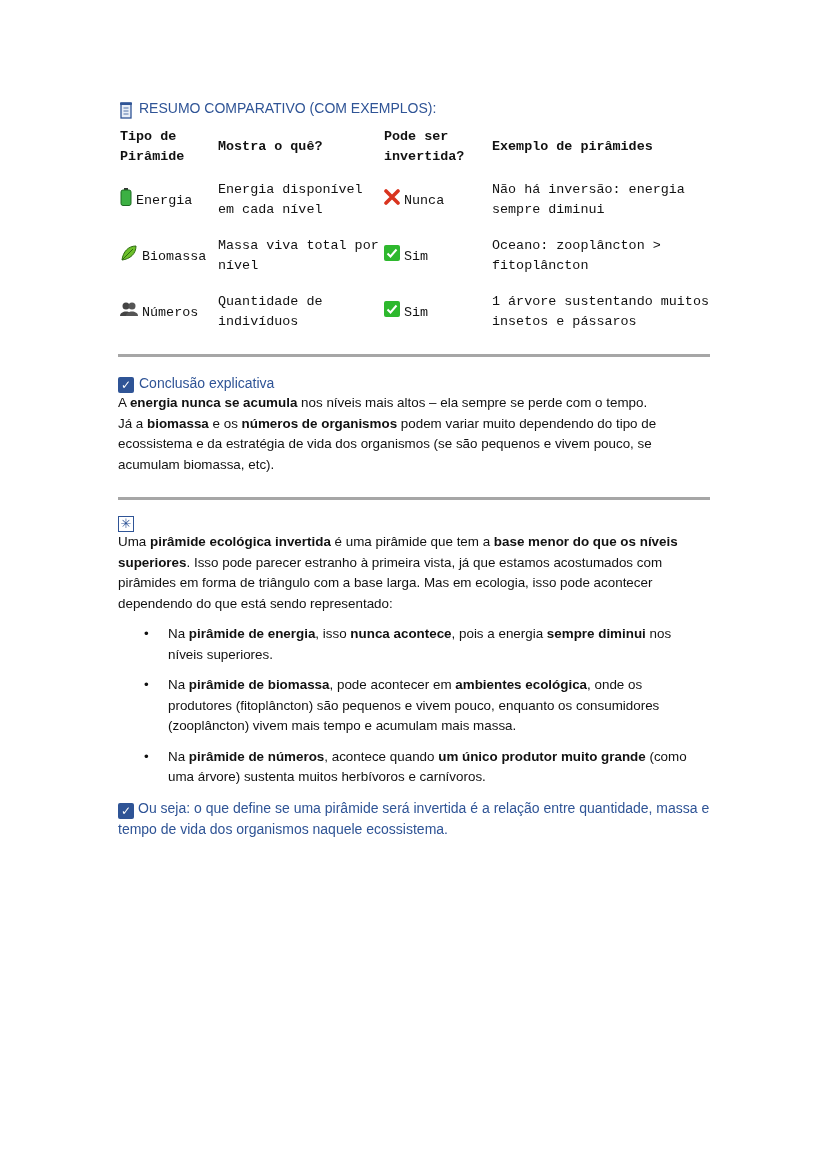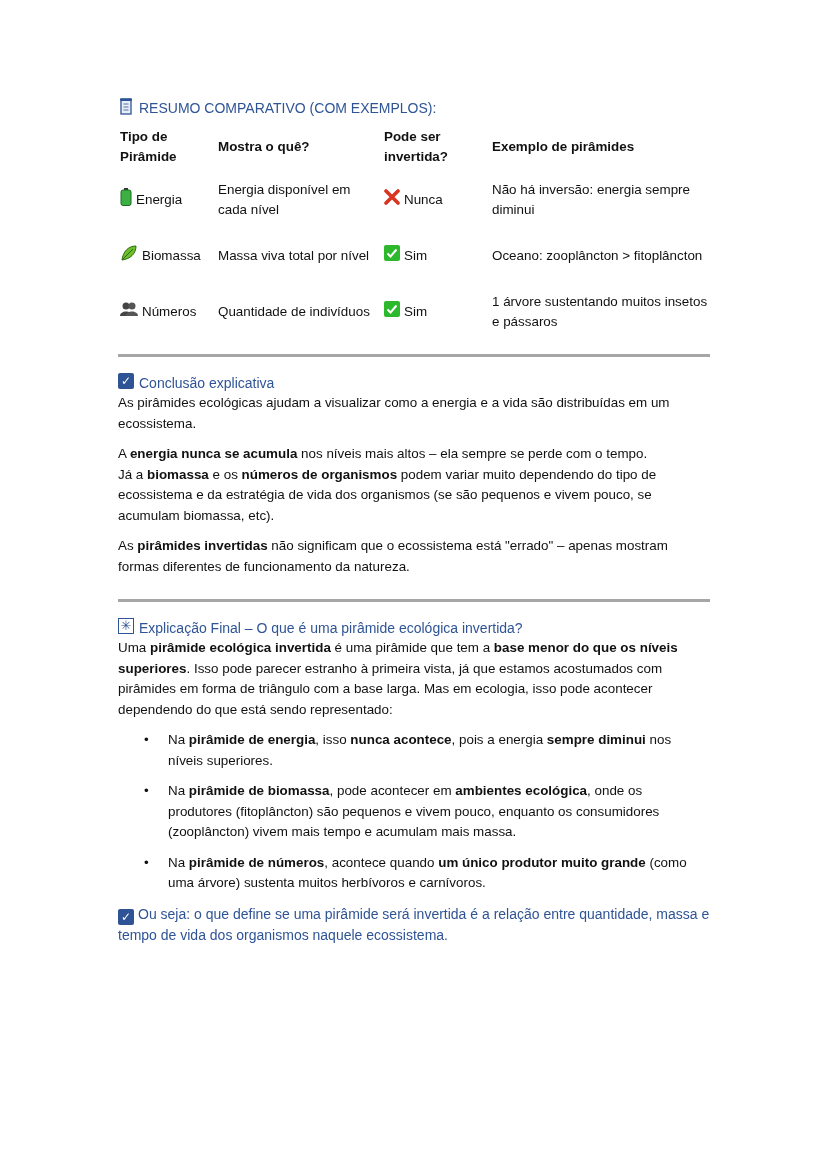--- a/index.html
+++ b/index.html
@@ -4,32 +4,32 @@
   <style>
     html, body { margin: 0; padding: 0; background: #ffffff; }
     body {
       width: 828px; height: 1171px; position: relative; overflow: hidden;
       font-family: "Liberation Sans", "DejaVu Sans", sans-serif;
       color: #111111;
       font-size: 13.4px;
     }
     .page { position: absolute; left: 118px; top: 98px; width: 592px; }
     .heading {
-      color: #2f5496; font-size: 14px; display: flex; align-items: flex-start; gap: 5px;
+      color: #2f5496; font-size: 14px; display: flex; align-items: flex-end; gap: 5px;
       line-height: 20px;
     }
     .icon-box { display: inline-flex; width: 16px; height: 16px; align-items: center; justify-content: center; }
     .icon-check {
       background: #2f5496; color: #fff; font-size: 12px; border-radius: 2px; line-height: 16px;
     }
     .icon-asterisk {
       border: 1.5px solid #2f5496; color: #2f5496; font-size: 13px; width: 14px; height: 14px; line-height: 14px; font-weight: bold;
     }
     .icon-scroll { width: 14px; height: 17px; }
-    table { border-collapse: collapse; width: 100%; margin-top: 4px; }
+    table { border-collapse: collapse; width: 100%; margin-top: 4px; font-family: Liberation Mono, monospace; }
     th, td { text-align: left; vertical-align: middle; padding: 0 0 0 2px; font-size: 13.4px; line-height: 20px; }
     th { font-weight: bold; height: 50px; }
     td { height: 56px; }
     .col1 { width: 96px; }
     .col2 { width: 164px; }
     .col3 { width: 106px; }
     .cell-icon { display: inline-block; vertical-align: middle; margin-right: 4px; }
     .hr { height: 3px; background: #a6a6a6; margin: 14px 0 16px 0; }
     p { margin: 0 0 10px 0; line-height: 20.5px; font-size: 13.4px; }
     ul { margin: 0 16px 10px 0; padding-left: 50px; list-style: none; }
@@ -129,34 +129,29 @@
       </tr>
     </tbody>
   </table>
 
   <div class="hr"></div>
 
   <div class="heading">
     <span class="icon-box icon-check">✓</span>
     <span>Conclusão explicativa</span>
   </div>
-  <p>As pirâmides ecológicas ajudam a visualizar como a energia e a vida são distribuídas em um ecossistema.</p>
   <p>
     <span>A </span><b>energia nunca se acumula</b><span> nos níveis mais altos – ela sempre se perde com o tempo.</span><br>
     <span>Já a </span><b>biomassa</b><span> e os </span><b>números de organismos</b><span> podem variar muito dependendo do tipo de ecossistema e da estratégia de vida dos organismos (se são pequenos e vivem pouco, se acumulam biomassa, etc).</span>
-  </p>
-  <p>
-    <span>As </span><b>pirâmides invertidas</b><span> não significam que o ecossistema está "errado" – apenas mostram formas diferentes de funcionamento da natureza.</span>
   </p>
 
   <div class="hr" style="margin-top:22px;"></div>
 
   <div class="heading">
     <span class="icon-box icon-asterisk">✳</span>
-    <span>Explicação Final – O que é uma pirâmide ecológica invertida?</span>
   </div>
   <p>
     <span>Uma </span><b>pirâmide ecológica invertida</b><span> é uma pirâmide que tem a </span><b>base menor do que os níveis superiores</b><span>. Isso pode parecer estranho à primeira vista, já que estamos acostumados com pirâmides em forma de triângulo com a base larga. Mas em ecologia, isso pode acontecer dependendo do que está sendo representado:</span>
   </p>
   <ul>
     <li>
       <span>Na </span><b>pirâmide de energia</b><span>, isso </span><b>nunca acontece</b><span>, pois a energia </span><b>sempre diminui</b><span> nos níveis superiores.</span>
     </li>
     <li>
       <span>Na </span><b>pirâmide de biomassa</b><span>, pode acontecer em </span><b>ambientes ecológica</b><span>, onde os produtores (fitoplâncton) são pequenos e vivem pouco, enquanto os consumidores (zooplâncton) vivem mais tempo e acumulam mais massa.</span>

